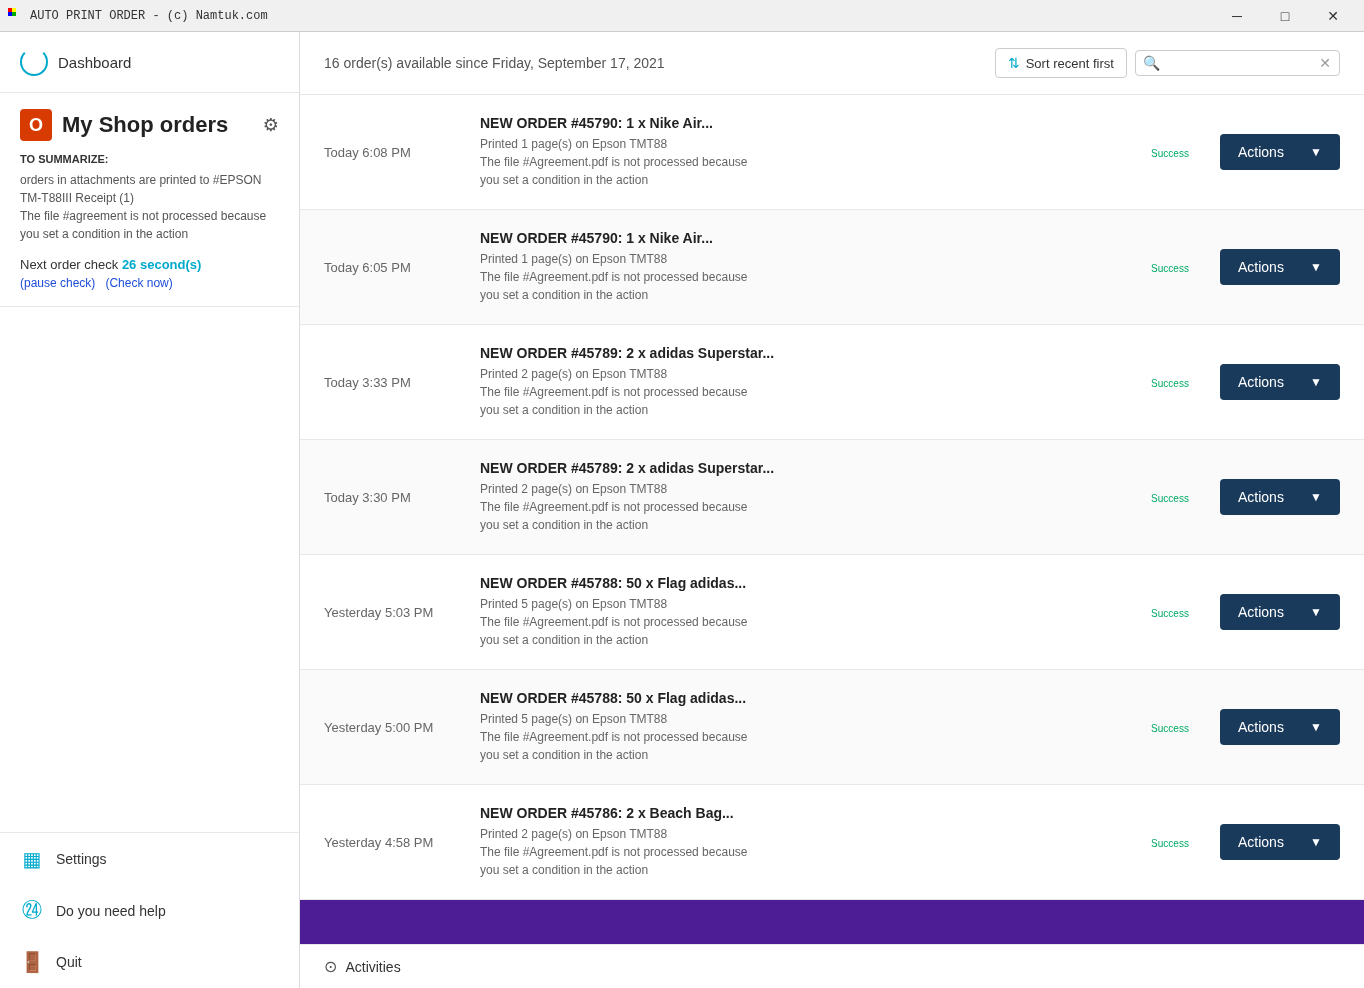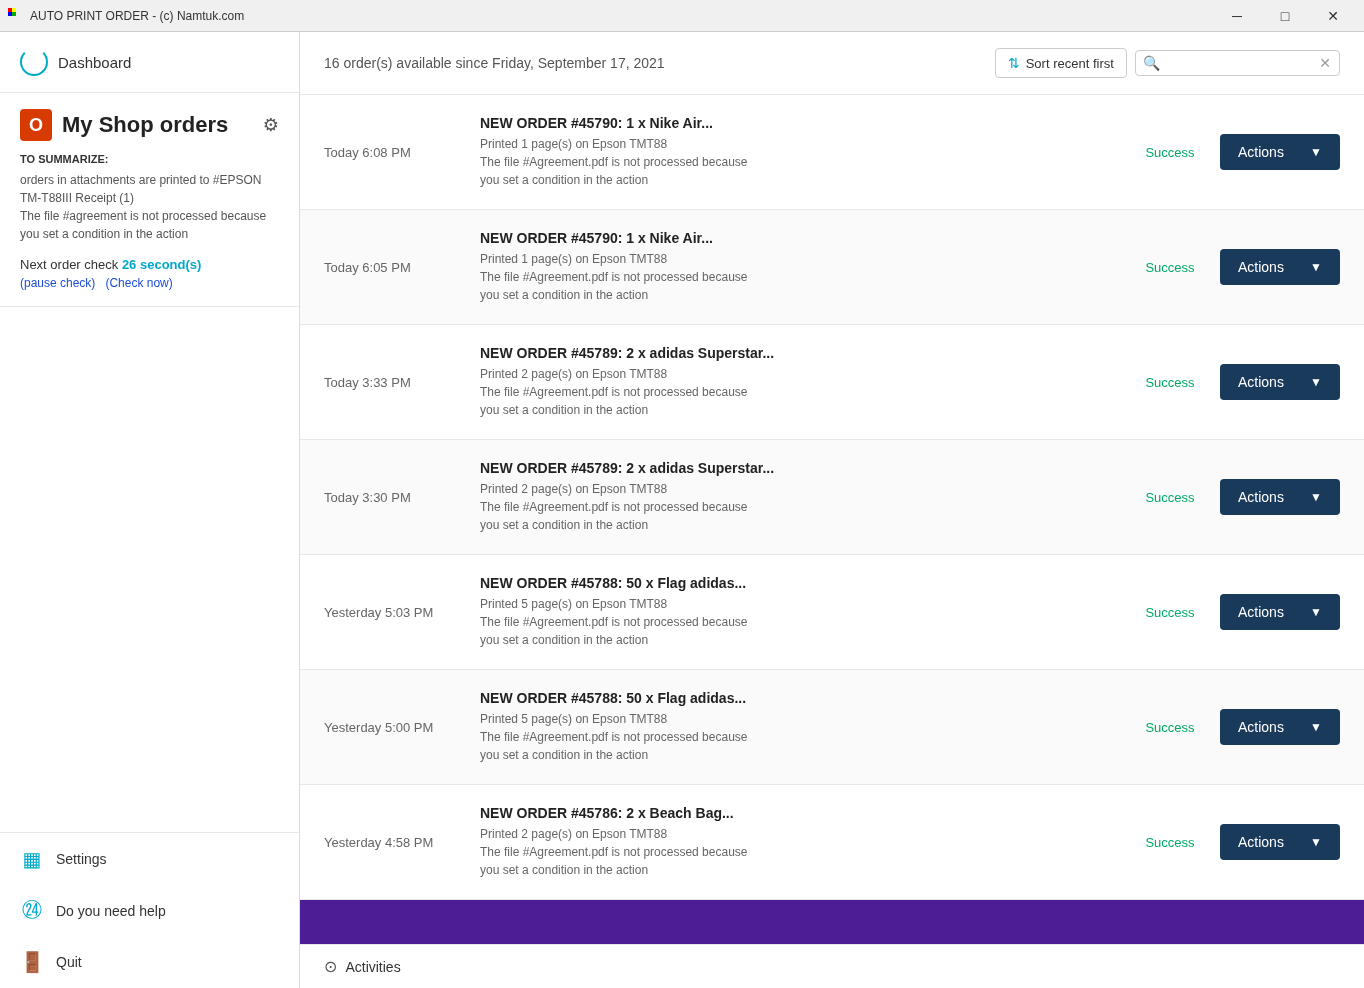--- a/index.html
+++ b/index.html
@@ -9,21 +9,21 @@
     .title-bar {
       background: #f0f0f0;
       height: 32px;
       display: flex;
       align-items: center;
       justify-content: space-between;
       padding: 0 8px;
       border-bottom: 1px solid #ccc;
       flex-shrink: 0;
     }
-    .title-bar-left { display: flex; align-items: center; gap: 6px; font-size: 12px; color: #333; }
+    .title-bar-left { display: flex; align-items: center; gap: 6px; font-size: 12px; color: #333; font-family: Liberation Mono, monospace; }
     .title-bar-icon { width: 16px; height: 16px; }
     .title-bar-controls { display: flex; gap: 2px; }
     .title-bar-btn {
       width: 46px; height: 32px; border: none; background: transparent;
       cursor: pointer; font-size: 14px; color: #333; display: flex; align-items: center; justify-content: center;
     }
 
     
     .app-body { display: flex; flex: 1; overflow: hidden; }
 
@@ -124,21 +124,21 @@
       min-height: 100px;
     }
     .order-row:nth-child(even) { background: #fafafa; }
     .order-time {
       width: 140px; font-size: 13px; color: #666; flex-shrink: 0;
     }
     .order-info { flex: 1; padding: 0 16px; }
     .order-title { font-size: 14px; font-weight: 700; color: #222; margin-bottom: 4px; }
     .order-detail { font-size: 12px; color: #666; line-height: 1.5; }
     .order-status { width: 100px; text-align: center; flex-shrink: 0; }
-    .status-success { color: #00aa66; font-size: 13px; font-weight: 500; }
+    .status-success { color: #00aa66; font-size: 10px; font-weight: 500; }
     .order-actions { flex-shrink: 0; }
     .actions-btn {
       background: #1a3a5c; color: white;
       border: none; border-radius: 4px;
       padding: 10px 18px; font-size: 14px;
       cursor: pointer; display: flex; align-items: center; gap: 8px;
       min-width: 120px; justify-content: space-between;
     }
     .actions-chevron { font-size: 12px; }
 

